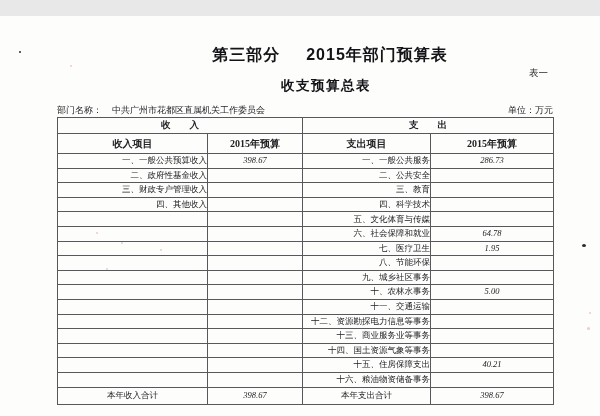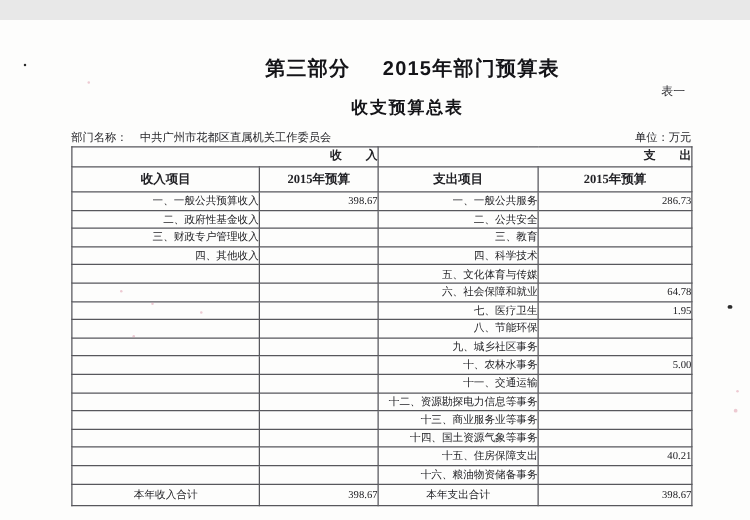--- a/index.html
+++ b/index.html
@@ -38,25 +38,25 @@
   table.budget {
     position:absolute; top:101px; left:57px;
     width:496px; border-collapse:collapse; table-layout:fixed;
     font-size:8.5px; color:#222226;
   }
   table.budget th, table.budget td {
     border:1px solid #57575c; padding:0;
     overflow:hidden; white-space:nowrap; line-height:1.1;
     font-weight:normal;
   }
-  tr.section-hdr th { height:15px; font-weight:bold; font-size:9.5px; text-align:right; }
+  tr.section-hdr th { height:15px; font-weight:bold; font-size:9.5px; text-align:center; }
   tr.col-hdr th { height:19px; font-weight:bold; font-size:10px; text-align:center; }
   tbody.rows td { height:13.6px; }
   td.item  { text-align:right;  padding-left:4px; }
-  td.value { text-align:right; padding-right:5px; }
+  td.value { text-align:center; padding-right:5px;font-style:italic; }
   tr.total-row td { height:16px; }
   tr.total-row td.label { text-align:center; }
   
   .speck { position:absolute; border-radius:50%; }
   .speck.black { background:#2c2c2c; }
   .speck.pink  { background:#d98ca0; opacity:.45; }
 </style>
 </head>
 <body>
 

